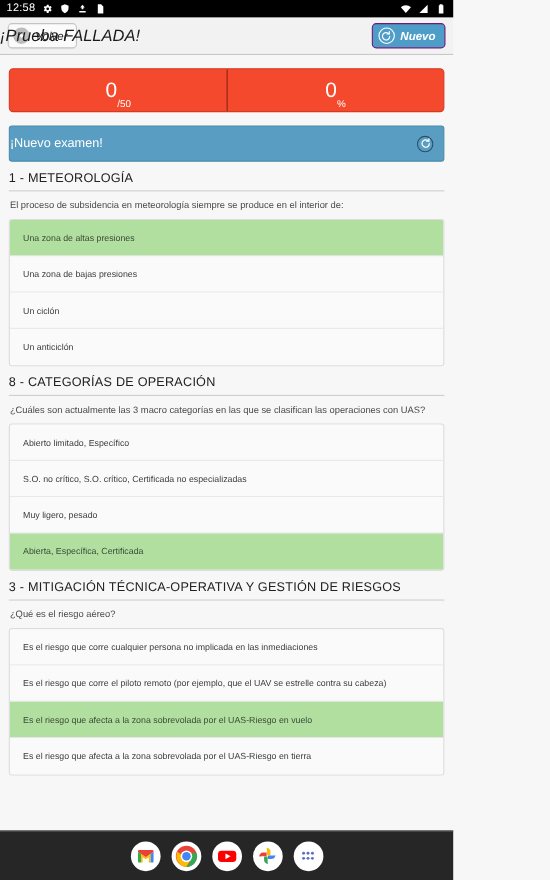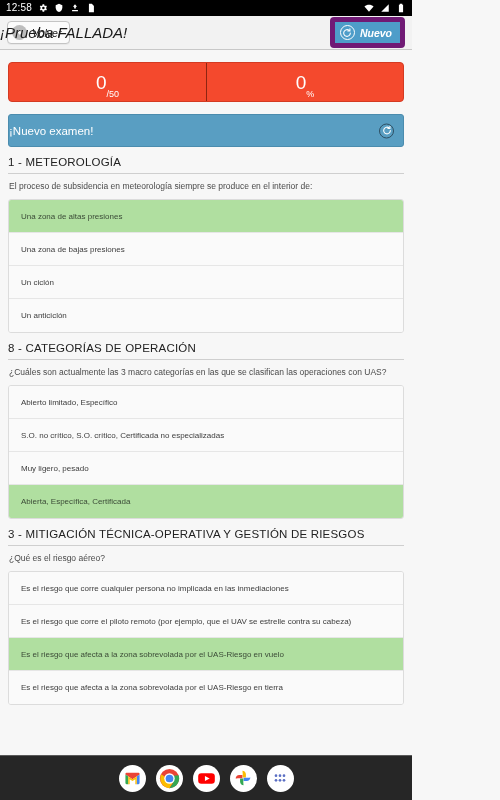--- a/index.html
+++ b/index.html
@@ -37,21 +37,21 @@
   .circ-arrow {
     width: 15px; height: 15px; border-radius: 50%; background: #bdbdbd;
     display: flex; align-items: center; justify-content: center; flex: 0 0 15px;
   }
   .toolbar-title {
     position: absolute; left: 0; right: 0; text-align: left;
     font-size: 15px; color: #1b1b1b; pointer-events: none;
   }
   .btn-new {
     display: flex; align-items: center; gap: 5px;
-    background: #4e9dc9; border: 5px solid #701a75; border-radius: 4px;
+    background: #4e9dc9; border: 1px solid #701a75; border-radius: 4px;
     padding: 3px 8px 3px 5px; font-size: 10.5px; color: #fff; font-weight: bold;
     position: relative; z-index: 2;
   }
   .circ-refresh {
     width: 15px; height: 15px; border-radius: 50%; background: #4e9dc9;
     border: 1.5px solid #fff; display: flex; align-items: center;
     justify-content: center; flex: 0 0 15px;
   }
 
   

